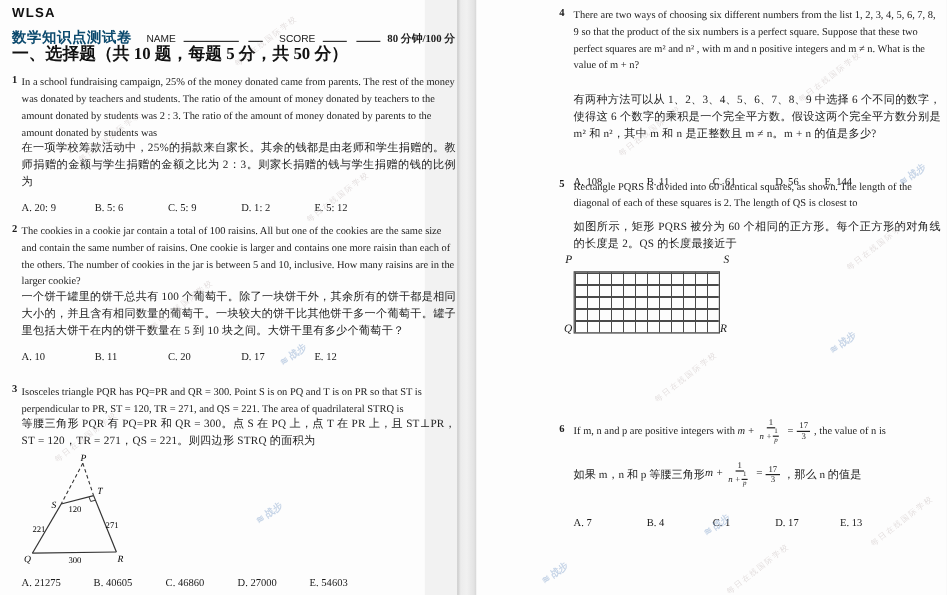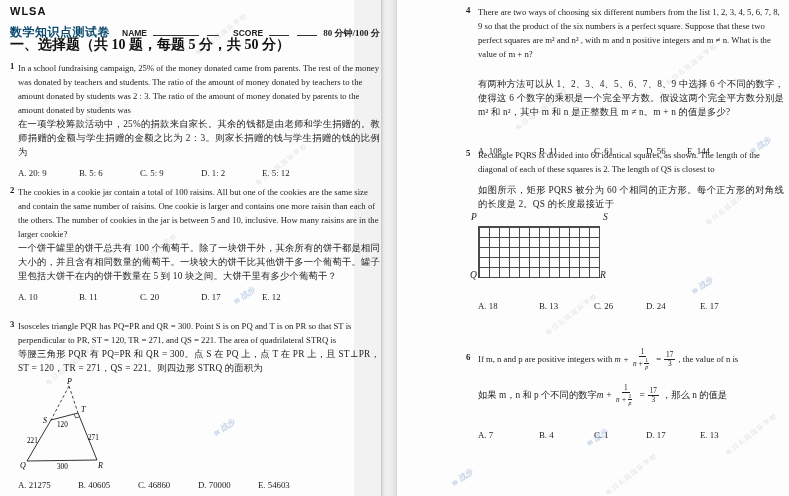--- a/index.html
+++ b/index.html
@@ -13,21 +13,21 @@
   #page-left{left:0;width:354px;}
   #page-gap{position:absolute;left:381px;top:0;width:16px;height:496px;
     background:linear-gradient(to right,#c9c9c9 0,#ececec 3px,#f1f1f1 8px,#e3e3e3 14px,#d5d5d5 16px);}
   #page-right{left:397px;width:392px;}
 
   
   .school{position:absolute;left:10px;top:5px;font-family:"Liberation Sans",sans-serif;
     font-weight:800;font-size:11px;letter-spacing:1px;color:#111;}
   .title-row{position:absolute;left:10px;top:22px;white-space:nowrap;}
   .doc-title{font-weight:800;font-size:12px;letter-spacing:0.5px;color:#0c4a6e;}
-  .field-label{font-family:"Liberation Sans",sans-serif;font-size:8.5px;font-weight:bold;color:#222;margin-left:8px;}
+  .field-label{font-family:"Liberation Sans",sans-serif;font-size:8.5px;font-weight:normal;color:#222;margin-left:8px;}
   .blank{display:inline-block;border-bottom:1.2px solid #333;height:8px;margin:0 2px;vertical-align:baseline;}
   .duration{font-size:9px;font-weight:bold;}
 
   .section-heading{position:absolute;left:10px;top:36px;font-weight:800;font-size:14px;color:#111;}
 
   
   .q{position:absolute;padding-left:8px;}
   #page-left .q{left:10px;width:362px;}
   #page-right .q{left:69px;width:306px;padding-left:12px;}
   .qnum{position:absolute;left:0;top:0;font-size:8.8px;font-weight:bold;}
@@ -150,21 +150,21 @@
         <text class="dnum" x="15" y="66">221</text>
         <text class="dnum" x="76" y="63">271</text>
         <text class="dnum" x="45" y="92">300</text>
       </svg>
     </div>
 
     <div class="optrow wide">
       <span class="opt">A. 21275</span>
       <span class="opt">B. 40605</span>
       <span class="opt">C. 46860</span>
-      <span class="opt">D. 70000</span>
+      <span class="opt">D. 27000</span>
       <span class="opt">E. 54603</span>
     </div>
   </div>
 </div>
 
 <div id="page-gap"></div>
 
 <div class="page" id="page-right">
 
   <div class="q" style="top:5px">
@@ -186,27 +186,20 @@
     <p class="zh" style="margin-top:7px">如图所示，矩形 PQRS 被分为 60 个相同的正方形。每个正方形的对角线的长度是 2。QS 的长度最接近于</p>
 
     <div class="grid-wrap">
       <span class="corner tl">P</span>
       <span class="corner tr">S</span>
       <span class="corner bl">Q</span>
       <span class="corner br">R</span>
       <div class="grid"></div>
     </div>
 
-    <div class="optrow" style="margin-top:14px">
-      <span class="opt">A. 18</span>
-      <span class="opt" style="flex-basis:55px">B. 13</span>
-      <span class="opt" style="flex-basis:52px">C. 26</span>
-      <span class="opt" style="flex-basis:54px">D. 24</span>
-      <span class="opt">E. 17</span>
-    </div>
   </div>
 
   <div class="q" style="top:344px">
     <span class="qnum" style="top:8px">6</span>
 
     <div class="formula-line">
       <span>If m, n and p are positive integers with</span>&nbsp;
       <span class="mvar">m +</span>
       <span class="frac">
         <span class="num">1</span>
@@ -220,21 +213,21 @@
       </span>
       <span>=</span>
       <span class="frac">
         <span class="num">17</span>
         <span class="den">3</span>
       </span>
       <span>, the value of n is</span>
     </div>
 
     <div class="formula-line zhf" style="margin-top:6px">
-      <span>如果 m，n 和 p 个不同的数字</span>
+      <span>如果 m，n 和 p 等腰三角形</span>
       <span class="mvar">m +</span>
       <span class="frac">
         <span class="num">1</span>
         <span class="den">
           <span class="mvar">n +</span>
           <span class="frac inner">
             <span class="num">1</span>
             <span class="den mvar">p</span>
           </span>
         </span>

